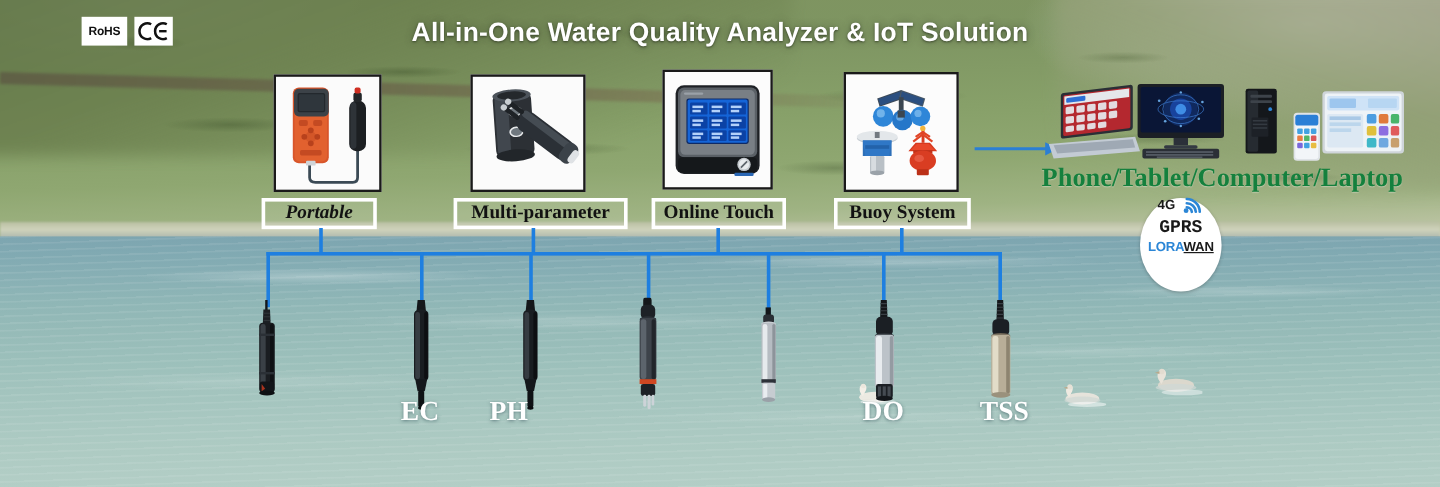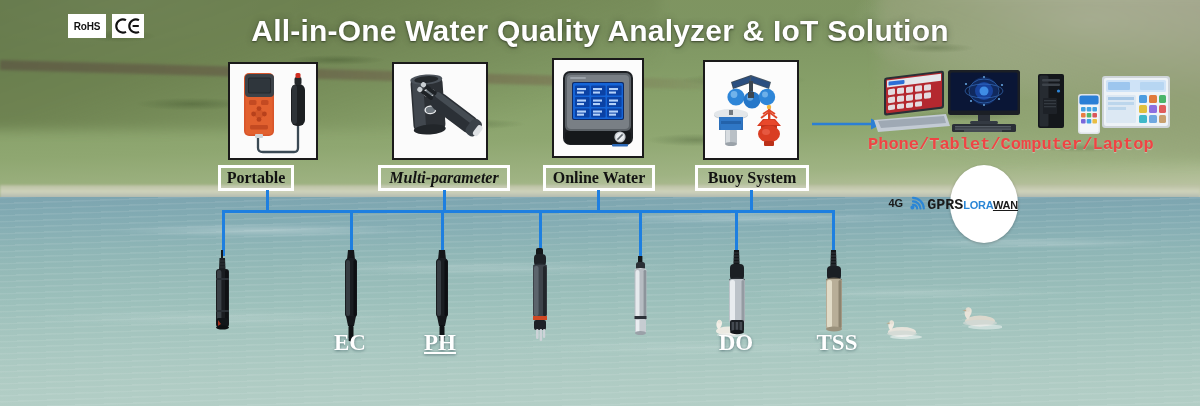--- a/index.html
+++ b/index.html
@@ -94,21 +94,21 @@
     color:#111;
   }
   #cert-rohs{left:68px;top:14px;width:38px;height:24px;font-size:10px;font-weight:bold;letter-spacing:-.2px;}
   #cert-ce{left:112px;top:14px;width:32px;height:24px;}
   #cert-ce svg{display:block;}
 
   
   #headline{
     position:absolute;left:0;top:14px;width:1200px;text-align:center;
     font-family:"Liberation Sans",sans-serif;
-    font-size:30px;font-weight:bold;color:#ffffff;letter-spacing:.2px;
+    font-size:22px;font-weight:bold;color:#ffffff;letter-spacing:.2px;
     text-shadow:0 1px 2px rgba(40,50,30,.75), 0 0 7px rgba(50,60,40,.45);
     white-space:nowrap;
   }
 
   
   .card{
     position:absolute;background:#fdfdfd;border:2px solid #1a1a1a;
     box-sizing:border-box;overflow:hidden;
   }
   
@@ -125,28 +125,28 @@
   .wire-h{height:3px;}
   .wire-v{width:3px;}
 
   
   #flow-arrow{position:absolute;left:812px;top:117px;width:72px;height:14px;}
 
   
   .enddev{position:absolute;}
   #enddev-caption{
     position:absolute;left:868px;top:135px;width:270px;text-align:center;
-    font-family:Liberation Mono, monospace;font-weight:bold;font-size:17px;color:#ef4444;
+    font-family:Liberation Serif, serif;font-weight:bold;font-size:22px;color:#15803d;
     white-space:nowrap;text-shadow:0 1px 1px rgba(255,255,255,.35);
   }
 
   
   #conn-bubble{
     position:absolute;left:950px;top:165px;width:68px;height:78px;border-radius:50%;
-    background:#ffffff;display:flex;flex-direction:row;align-items:center;justify-content:flex-end;
+    background:#ffffff;display:flex;flex-direction:column;align-items:center;justify-content:flex-start;
     box-shadow:0 1px 3px rgba(0,0,0,.25);
   }
   .conn-row1{display:flex;align-items:center;gap:4px;margin-top:-2px;}
   #conn-4g{font-size:11px;font-weight:bold;color:#1a1a1a;font-family:"Liberation Sans",sans-serif;}
   #conn-gprs{font-size:15px;font-weight:bold;color:#1a1a1a;margin-top:2px;font-family:Liberation Mono, monospace;}
   #conn-lorawan{font-size:11px;font-weight:bold;margin-top:2px;letter-spacing:-.2px;font-family:"Liberation Sans",sans-serif;}
   .lora-a{color:#2b86d6;}
   .lora-b{color:#1a1a1a;text-decoration:underline;}
 
   
@@ -233,21 +233,21 @@
       <circle cx="34.4" cy="50" r="2.4" fill="#b8411c"></circle>
       <rect x="20" y="61" width="18" height="4.5" rx="1.4" fill="#c44a22"></rect>
       <rect x="25" y="70" width="8" height="4" rx="1" fill="#cfd4d8"></rect>
 
       <rect x="61" y="20" width="14" height="42" rx="6" fill="#1c1f22"></rect>
       <rect x="62" y="21" width="5" height="39" rx="3" fill="#2e3338"></rect>
       <rect x="64.5" y="13" width="7" height="8" rx="2" fill="#232629"></rect>
       <rect x="65.5" y="9" width="5" height="5" rx="1.5" fill="#cf2e22"></rect>
     </svg>
   </div>
-  <div class="plate" style="left:218px;top:165px;width:76px;">
+  <div class="plate" style="left:218px;top:165px;width:96px;font-style:italic;">
     <span>Portable</span>
   </div>
 
   <div class="card" style="left:392px;top:62px;width:96px;height:98px;">
     <svg width="92" height="94" viewBox="0 0 92 94">
       <rect x="0" y="0" width="92" height="94" fill="#fbfbfb"></rect>
 
       <g transform="rotate(-4 34 40)">
         <rect x="18" y="14" width="32" height="52" rx="5" fill="#2c3035"></rect>
         <rect x="19.5" y="15" width="11" height="50" rx="4" fill="#41474e"></rect>
@@ -266,21 +266,21 @@
         <rect x="76" y="38" width="12" height="18" rx="5" fill="#3b4249"></rect>
         <rect x="84" y="41" width="6" height="12" rx="3" fill="#dfe2e5"></rect>
 
         <rect x="16" y="41" width="16" height="4" rx="2" fill="#1e2226"></rect>
         <rect x="16" y="47" width="16" height="4" rx="2" fill="#1e2226"></rect>
         <circle cx="16" cy="43" r="2.6" fill="#c9ced2"></circle>
         <circle cx="16" cy="49" r="2.6" fill="#c9ced2"></circle>
       </g>
     </svg>
   </div>
-  <div class="plate" style="left:378px;top:165px;width:132px;font-style:italic;">
+  <div class="plate" style="left:378px;top:165px;width:145px;">
     <span>Multi-parameter</span>
   </div>
 
   <div class="card" style="left:552px;top:58px;width:92px;height:100px;">
     <svg width="88" height="96" viewBox="0 0 88 96">
       <rect x="0" y="0" width="88" height="96" fill="#fcfcfc"></rect>
       <rect x="9" y="11" width="70" height="74" rx="7" fill="#1e2125"></rect>
       <rect x="11" y="13" width="66" height="58" rx="5" fill="#5a6066"></rect>
       <rect x="13" y="15" width="62" height="54" rx="4" fill="#797f85"></rect>
       <rect x="18" y="22" width="52" height="38" rx="2" fill="#0e2a66"></rect>
@@ -319,21 +319,21 @@
       </g>
       <rect x="16" y="17" width="16" height="2" rx="1" fill="#9aa1a8"></rect>
       <rect x="11" y="71" width="66" height="13" rx="4" fill="#15181b"></rect>
       <circle cx="66" cy="77" r="5.6" fill="#c3c8cd"></circle>
       <circle cx="66" cy="77" r="4.2" fill="#e8ebee"></circle>
       <path d="M63.4 79.6 L68.6 74.4" stroke="#5d646b" stroke-width="1.5"></path>
       <rect x="58" y="84" width="16" height="2.6" rx="1" fill="#2a67b5"></rect>
     </svg>
   </div>
   <div class="plate" style="left:543px;top:165px;width:112px;">
-    <span>Online Water</span>
+    <span>Online Touch</span>
   </div>
 
   <div class="card" style="left:703px;top:60px;width:96px;height:100px;">
     <svg width="92" height="96" viewBox="0 0 92 96">
       <rect x="0" y="0" width="92" height="96" fill="#fcfcfc"></rect>
 
       <g>
         <path d="M26 20 L46 13 L48 20 L28 27 Z" fill="#3d4a57"></path>
         <path d="M27 20.6 L45.4 14.2 L46.6 19.6 L28.6 26 Z" fill="#2b4f80"></path>
         <path d="M46 13 L66 20 L64 27 L44 20 Z" fill="#4a5864"></path>
@@ -564,21 +564,21 @@
   <svg class="probe" style="left:428px;top:250px;" width="28" height="92" viewBox="0 0 28 92">
     <path d="M11 0 L17 0 L18 10 L10 10 Z" fill="#14171a"></path>
     <ellipse cx="14" cy="10" rx="5" ry="2" fill="#1b1f23"></ellipse>
     <rect x="8" y="9" width="12" height="58" rx="3" fill="#191d21"></rect>
     <rect x="9" y="10" width="4" height="56" rx="2" fill="#363c42"></rect>
     <rect x="16.5" y="10" width="3" height="56" rx="1.5" fill="#0d0f12"></rect>
     <path d="M9 66 L19 66 L17 76 L11 76 Z" fill="#15181c"></path>
     <rect x="11.5" y="75" width="5" height="15" rx="2" fill="#0f1215"></rect>
     <ellipse cx="14" cy="90" rx="2.6" ry="1.4" fill="#0a0c0e"></ellipse>
   </svg>
-  <div class="probe-label" style="left:400px;top:330px;width:80px;text-decoration:underline;">
+  <div class="probe-label" style="left:384px;top:330px;width:80px;">
     <span>PH</span>
   </div>
 
   <svg class="probe" style="left:525px;top:248px;" width="30" height="96" viewBox="0 0 30 96">
     <rect x="11" y="0" width="7" height="8" rx="2" fill="#14171a"></rect>
     <rect x="9" y="6" width="12" height="12" rx="4" fill="#1d2126"></rect>
     <ellipse cx="15" cy="18" rx="7" ry="2.4" fill="#2b3037"></ellipse>
     <rect x="8" y="17" width="14" height="52" rx="3" fill="#3d434a"></rect>
     <rect x="9" y="18" width="4.6" height="50" rx="2" fill="#5c646c"></rect>
     <rect x="18" y="18" width="3.4" height="50" rx="1.6" fill="#22262b"></rect>

